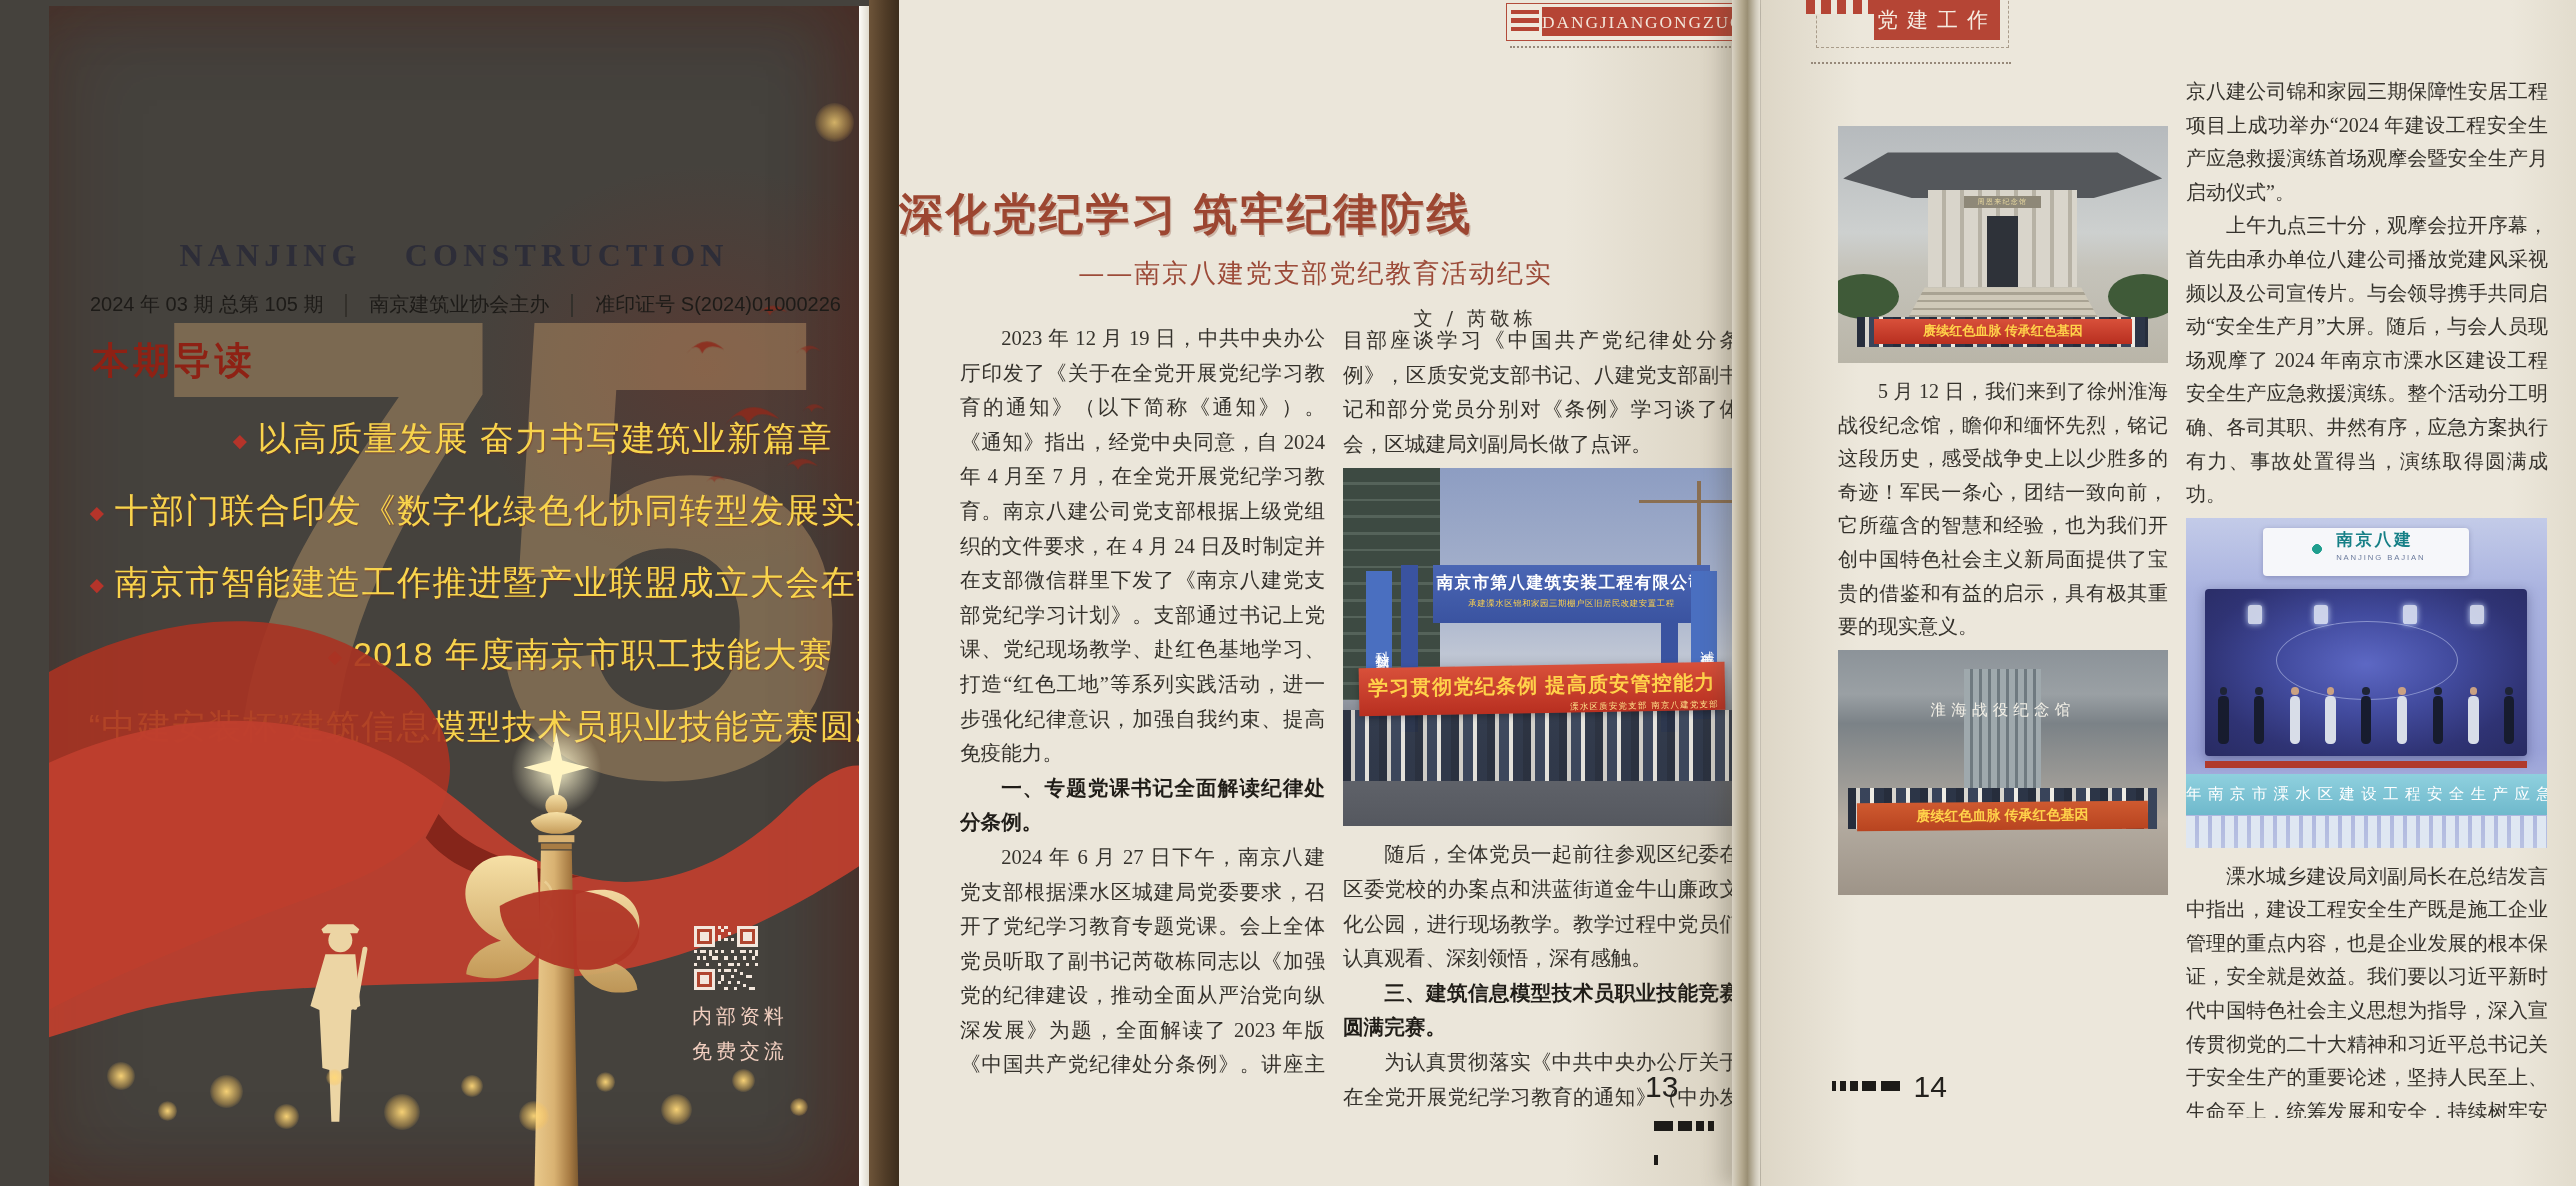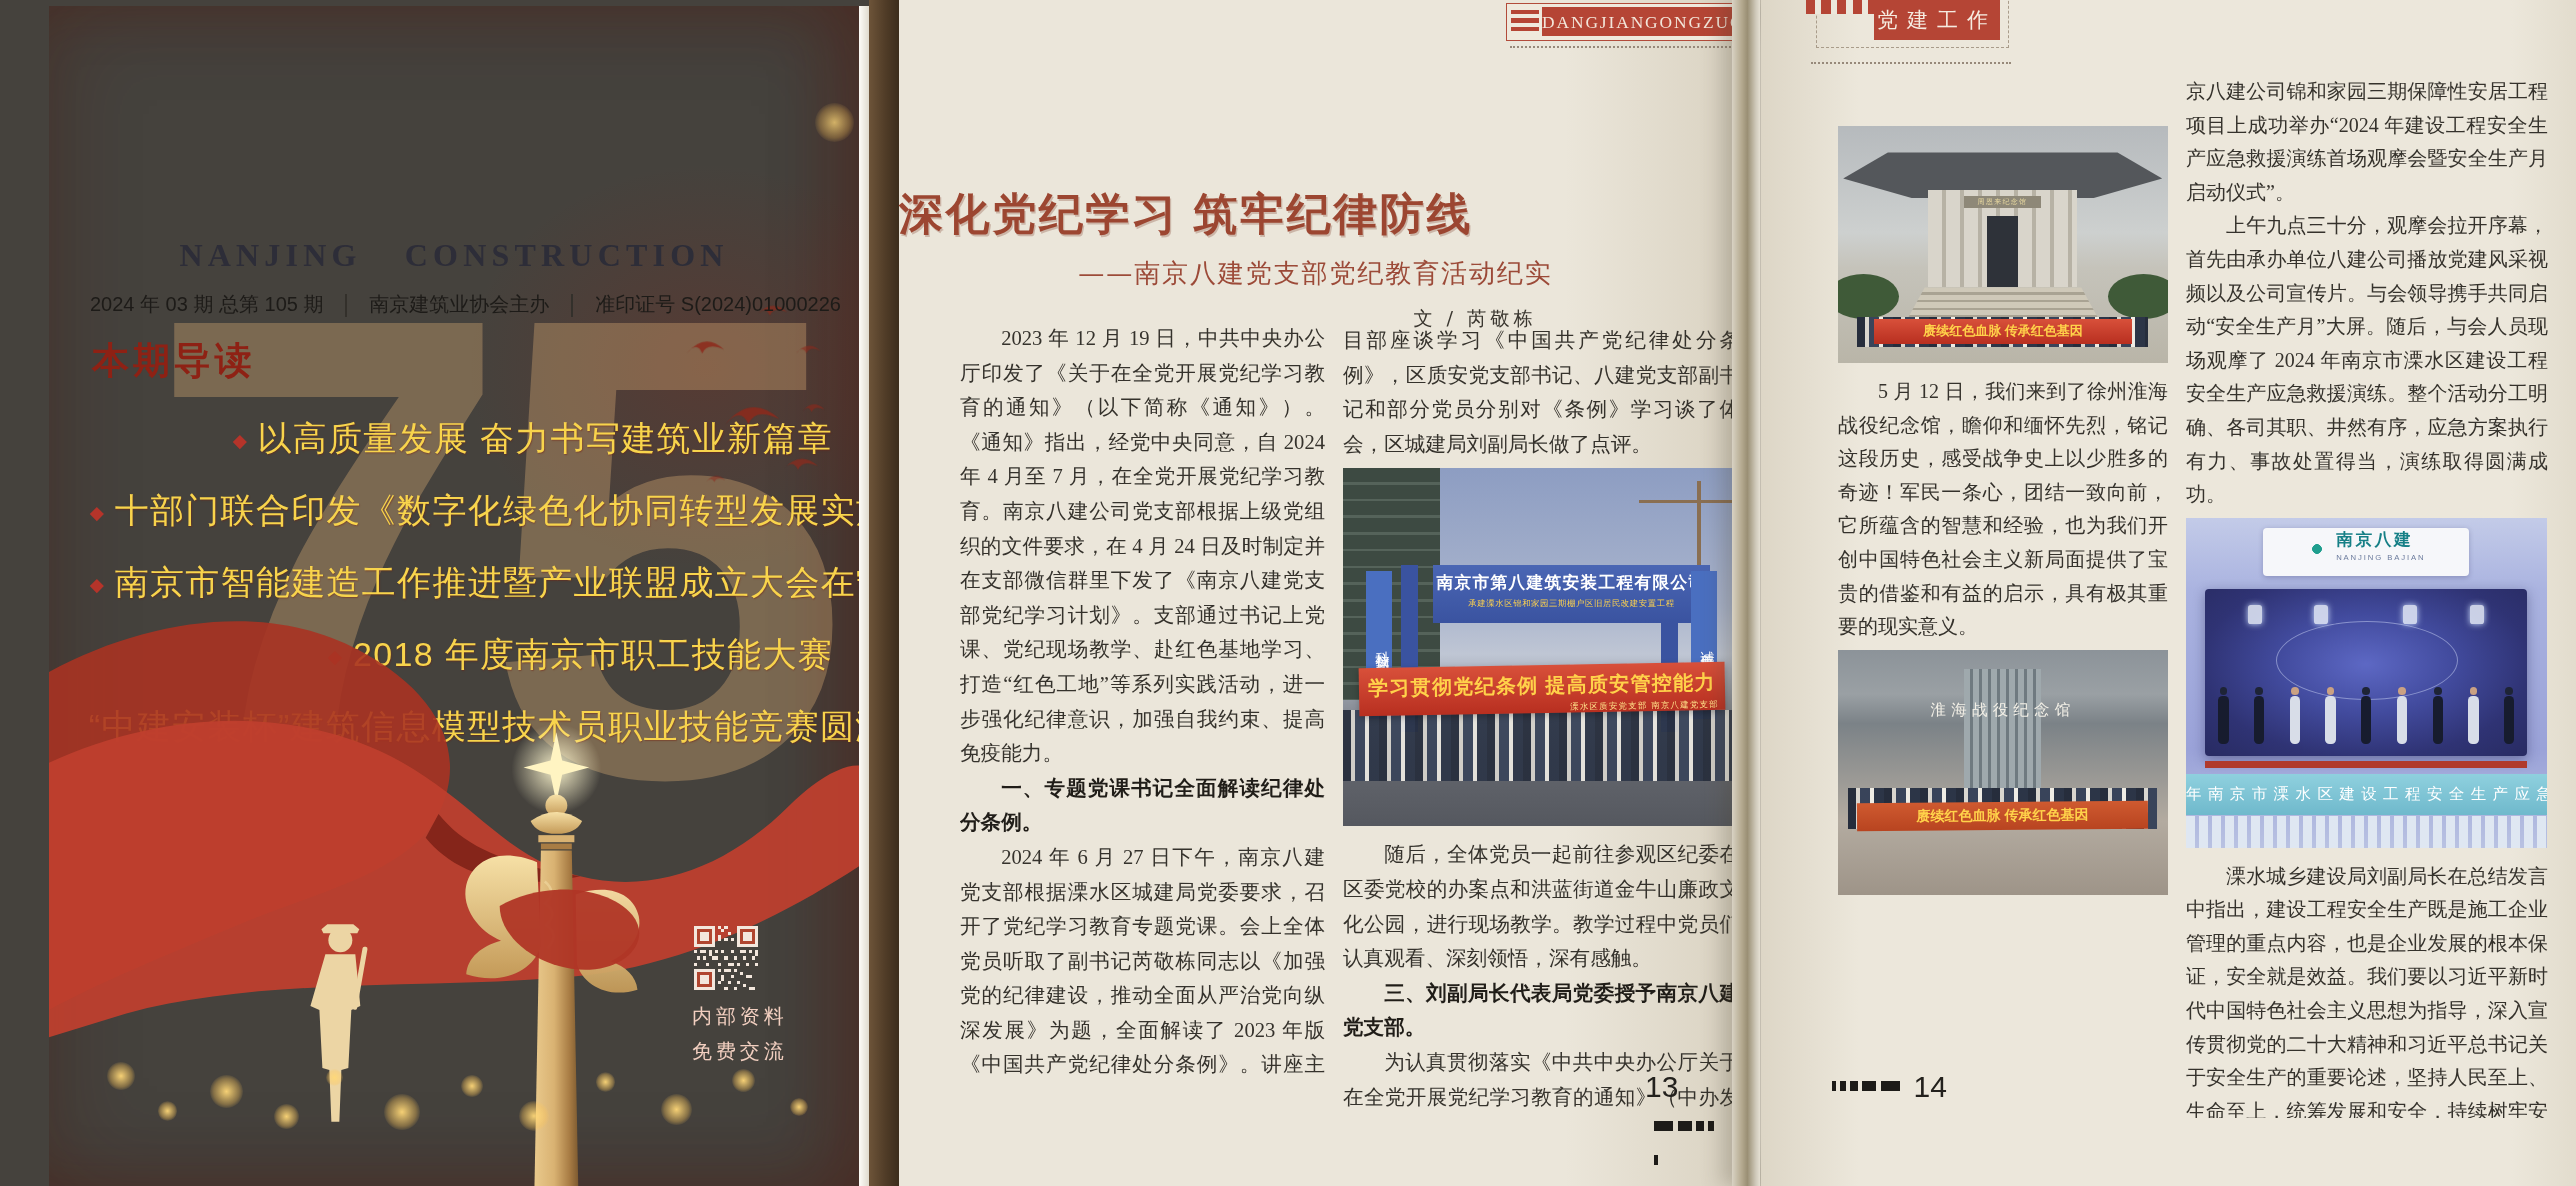--- a/index.html
+++ b/index.html
@@ -326,21 +326,21 @@
           </div>
           <div class="vbanner vl">科技创新</div>
           <div class="vbanner vr">诚信于民</div>
           <div class="crowd"></div>
           <div class="banner-red">
             <span>学习贯彻党纪条例 提高质安管控能力</span>
             <div class="bsub">溧水区质安党支部  南京八建党支部</div>
           </div>
         </div>
         <p>随后，全体党员一起前往参观区纪委在区委党校的办案点和洪蓝街道金牛山廉政文化公园，进行现场教学。教学过程中党员们认真观看、深刻领悟，深有感触。</p>
-        <p class="head">三、刘副局长代表局党委授予南京八建党支部。</p>
+        <p class="head">三、建筑信息模型技术员职业技能竞赛圆满完赛。</p>
         <p>为认真贯彻落实《中共中央办公厅关于在全党开展党纪学习教育的通知》（中办发［2024］34 号），及“组织观看我省制作的《严于律己的楷模—周恩来》专题片”，南京八建党支部组织全体党员在 2024 年 5 月 11 日至 5 月 12 日，赴红色教育基地淮安和徐州开展现场教学。</p>
 
       </div>
 
       <div class="pageno pn13">
         <span>13</span><span class="bars"><i style="width:19.3px"></i><i style="width:14px"></i><i style="width:7.7px"></i><i style="width:5.2px"></i><i style="width:3.9px"></i></span>
       </div>
     </div>
 
     <div class="spine"></div>

